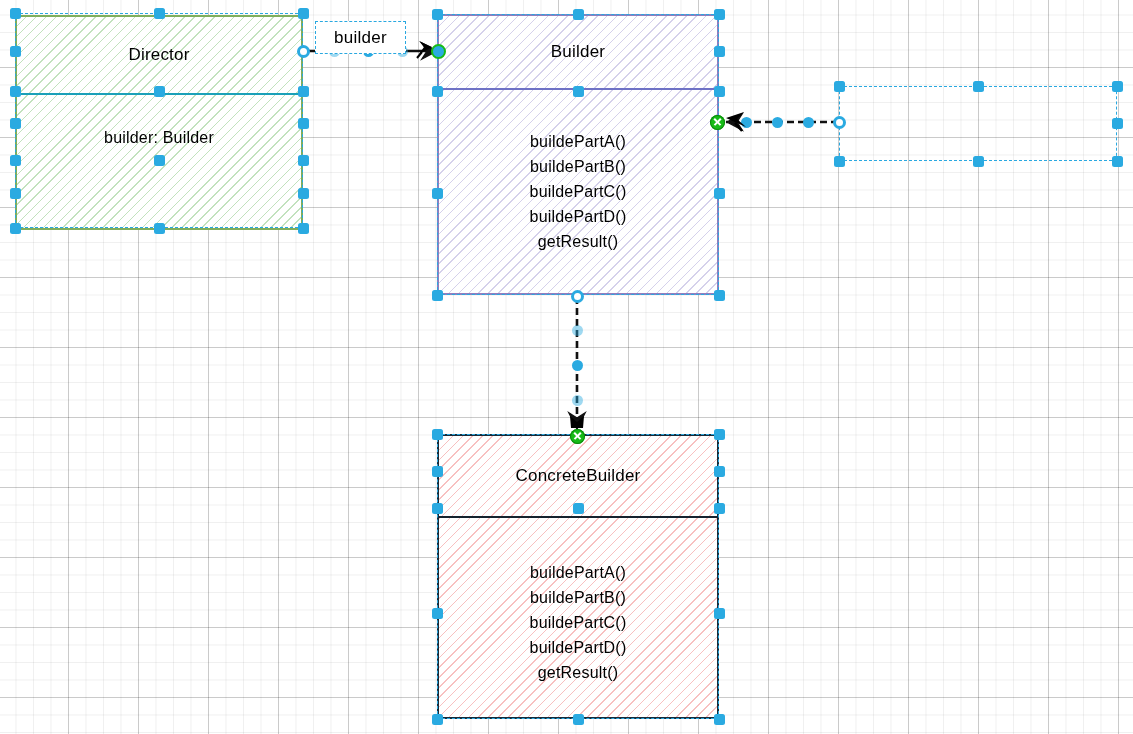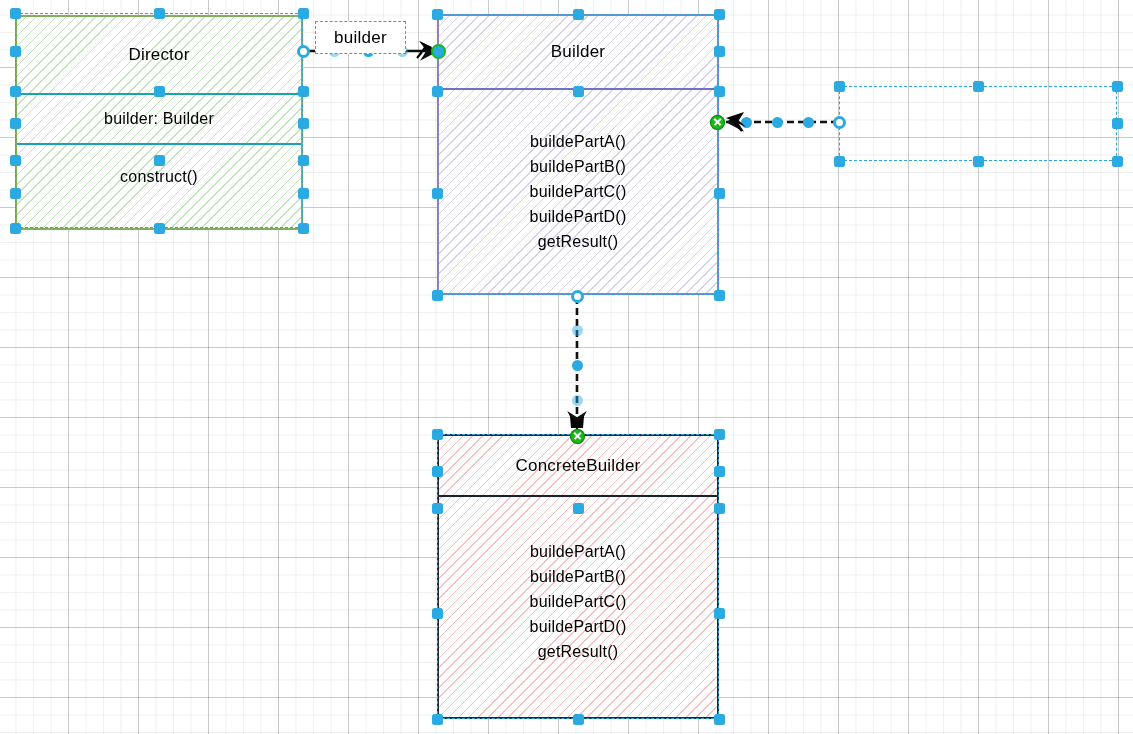--- a/index.html
+++ b/index.html
@@ -208,25 +208,22 @@
 </style>
 </head>
 <body>
 
 <div id="canvas">
 
   <div class="node hatch-green bd-green" style="left:15px; top:15px; width:288px; height:215px;">
     <div class="section" style="height:76px;">
       <span class="title">Director</span>
     </div>
-    <div class="section div-teal" style="height:50px;">
+    <div class="section div-teal" style="height:88px;">
       <span class="attr">builder:  Builder</span>
-    </div>
-    <div class="section div-teal" style="height:65px;">
-      <span class="method">construct()</span>
     </div>
   </div>
   <div class="sel-outline" style="left:15px; top:13px; width:288px; height:215px;"></div>
 
   <div class="handle" style="left:15px;  top:13px;"></div>
   <div class="handle" style="left:159px; top:13px;"></div>
   <div class="handle" style="left:303px; top:13px;"></div>
   <div class="handle" style="left:15px; top:51px;"></div>
   <div class="handle" style="left:15px; top:91px;"></div>
   <div class="handle" style="left:159px; top:91px;"></div>
@@ -262,21 +259,21 @@
   <div class="handle" style="left:719px; top:51px;"></div>
   <div class="handle" style="left:437px; top:91px;"></div>
   <div class="handle" style="left:578px; top:91px;"></div>
   <div class="handle" style="left:719px; top:91px;"></div>
   <div class="handle" style="left:437px; top:193px;"></div>
   <div class="handle" style="left:719px; top:193px;"></div>
   <div class="handle" style="left:437px; top:295px;"></div>
   <div class="handle" style="left:719px; top:295px;"></div>
 
   <div class="node hatch-pink bd-navy" style="left:437px; top:434px; width:282px; height:285px;">
-    <div class="section" style="height:59px;">
+    <div class="section" style="height:80px;">
       <span class="title">ConcreteBuilder</span>
     </div>
     <div class="section div-navy" style="height:211px;">
       <span class="method">buildePartA()</span>
       <span class="method">buildePartB()</span>
       <span class="method">buildePartC()</span>
       <span class="method">buildePartD()</span>
       <span class="method">getResult()</span>
     </div>
   </div>

